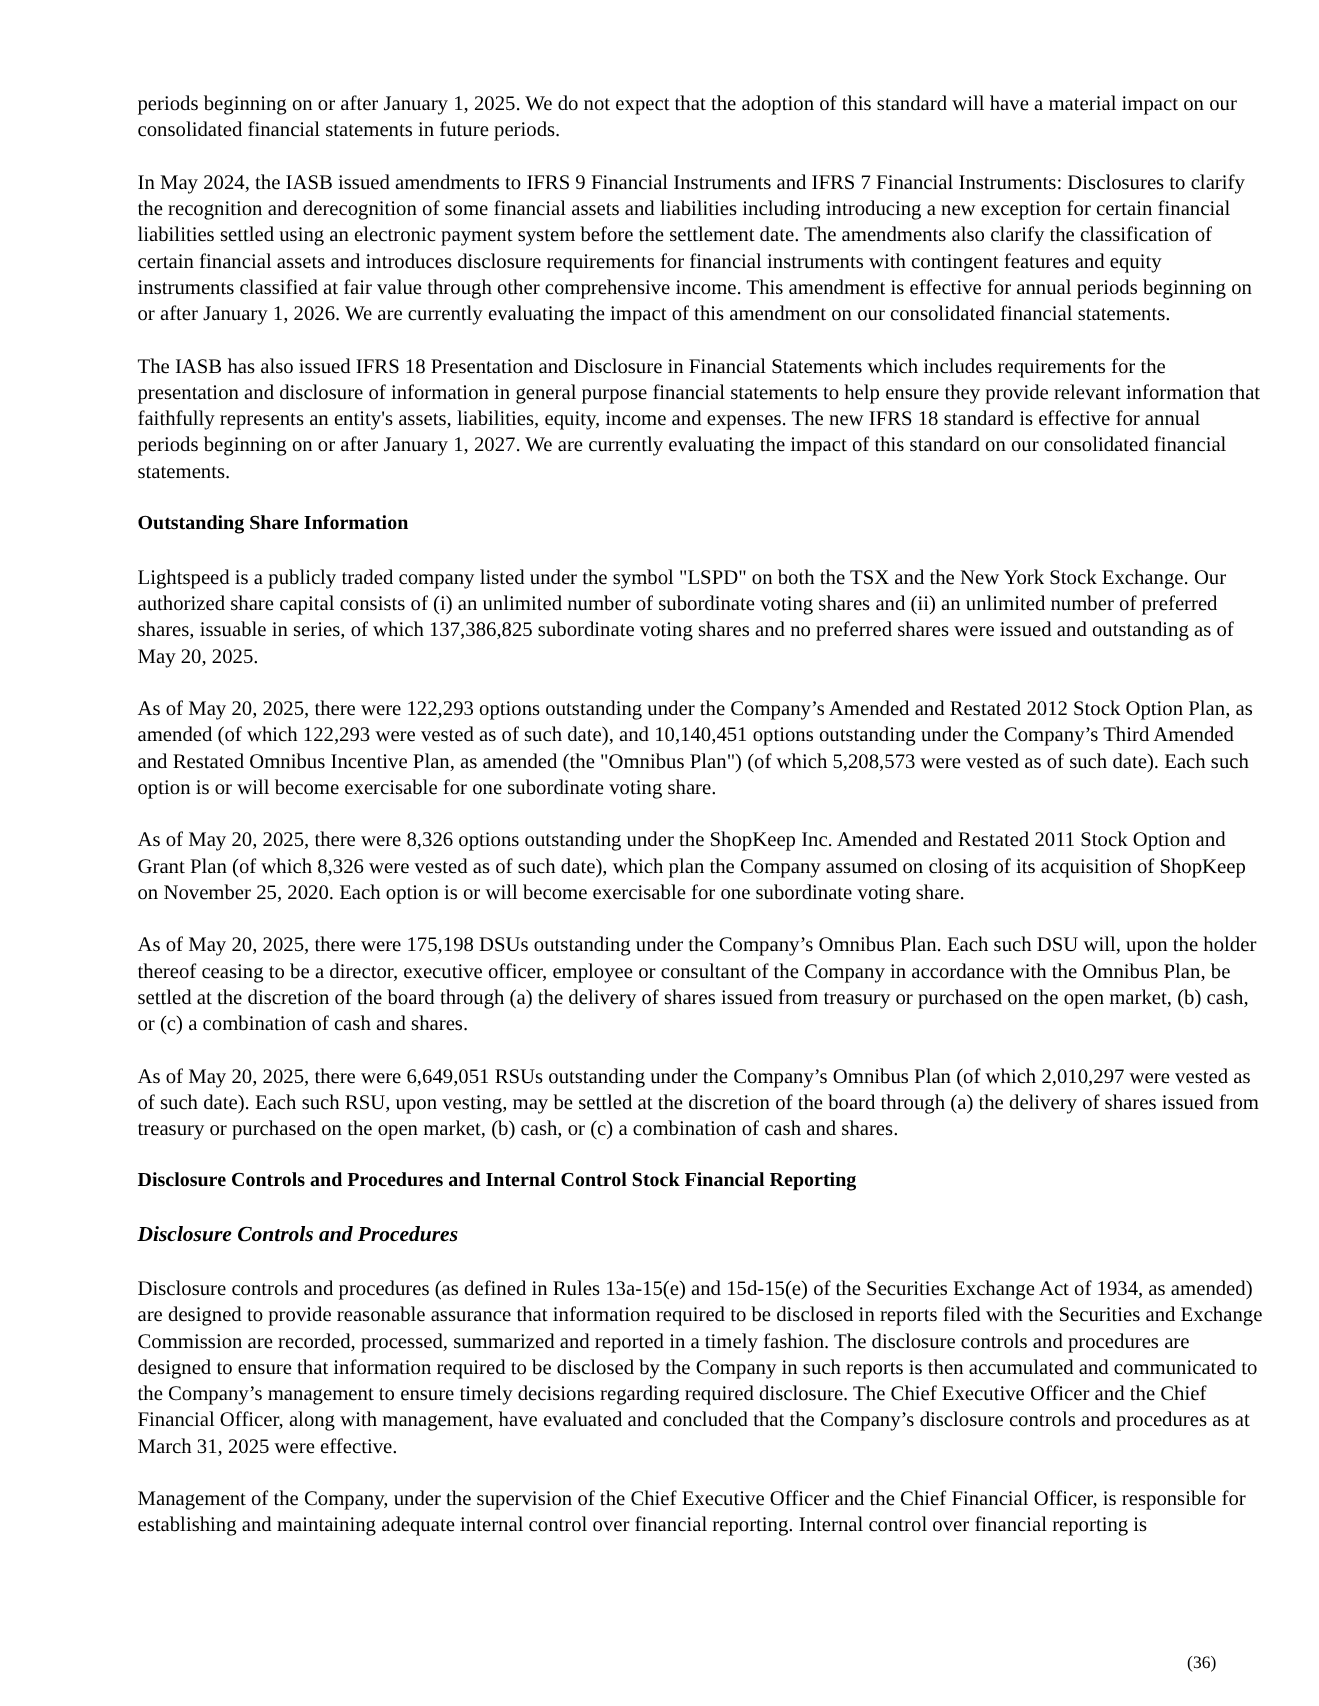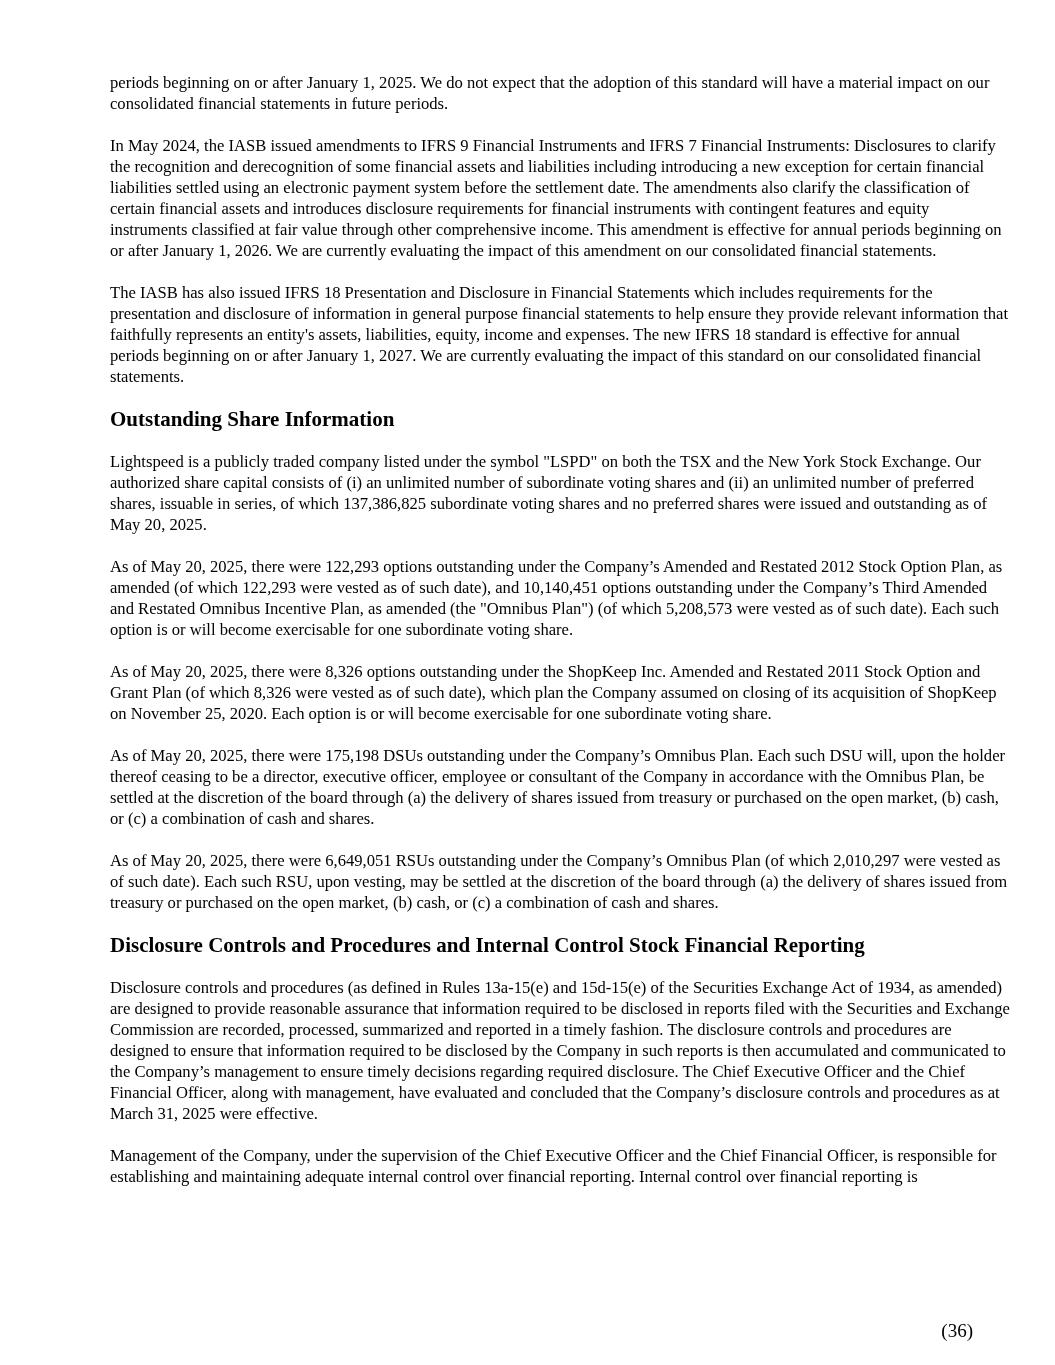--- a/index.html
+++ b/index.html
@@ -29,55 +29,56 @@
     font-size: 16.6px;
     line-height: 21px;
     text-align: left;
     margin-left: 32px;
   }
   p.para {
     margin: 0 0 21px 0;
     padding: 0;
   }
   h2.heading {
-    font-size: 21px;
+    font-size: 16px;
     font-weight: bold;
     font-style: normal;
     line-height: 22px;
     margin: 17px 0 21px 0;
     padding: 0;
   }
   h3.subheading {
     font-size: 17.2px;
     font-weight: bold;
     font-style: italic;
     line-height: 22px;
     margin: 17px 0 21px 0;
     padding: 0;
   }
   .page-number {
     position: absolute;
     top: 1320px;
     right: 82px;
-    font-size: 19px;
+    font-size: 14px;
     line-height: 21px;
   }
 </style>
 </head>
 <body>
 
 <div class="page">
   <main class="content">
     <p class="para">periods beginning on or after January 1, 2025. We do not expect that the adoption of this standard will have a material impact on our consolidated financial statements in future periods.</p>
     <p class="para">In May 2024, the IASB issued amendments to IFRS 9 Financial Instruments and IFRS 7 Financial Instruments: Disclosures to clarify the recognition and derecognition of some financial assets and liabilities including introducing a new exception for certain financial liabilities settled using an electronic payment system before the settlement date. The amendments also clarify the classification of certain financial assets and introduces disclosure requirements for financial instruments with contingent features and equity instruments classified at fair value through other comprehensive income. This amendment is effective for annual periods beginning on or after January 1, 2026. We are currently evaluating the impact of this amendment on our consolidated financial statements.</p>
     <p class="para">The IASB has also issued IFRS 18 Presentation and Disclosure in Financial Statements which includes requirements for the presentation and disclosure of information in general purpose financial statements to help ensure they provide relevant information that faithfully represents an entity's assets, liabilities, equity, income and expenses. The new IFRS 18 standard is effective for annual periods beginning on or after January 1, 2027. We are currently evaluating the impact of this standard on our consolidated financial statements.</p>
     <h2 class="heading">Outstanding Share Information</h2>
     <p class="para">Lightspeed is a publicly traded company listed under the symbol "LSPD" on both the TSX and the New York Stock Exchange. Our authorized share capital consists of (i) an unlimited number of subordinate voting shares and (ii) an unlimited number of preferred shares, issuable in series, of which 137,386,825 subordinate voting shares and no preferred shares were issued and outstanding as of May 20, 2025.</p>
     <p class="para">As of May 20, 2025, there were 122,293 options outstanding under the Company’s Amended and Restated 2012 Stock Option Plan, as amended (of which 122,293 were vested as of such date), and 10,140,451 options outstanding under the Company’s Third Amended and Restated Omnibus Incentive Plan, as amended (the "Omnibus Plan") (of which 5,208,573 were vested as of such date). Each such option is or will become exercisable for one subordinate voting share.</p>
     <p class="para">As of May 20, 2025, there were 8,326 options outstanding under the ShopKeep Inc. Amended and Restated 2011 Stock Option and Grant Plan (of which 8,326 were vested as of such date), which plan the Company assumed on closing of its acquisition of ShopKeep on November 25, 2020. Each option is or will become exercisable for one subordinate voting share.</p>
     <p class="para">As of May 20, 2025, there were 175,198 DSUs outstanding under the Company’s Omnibus Plan. Each such DSU will, upon the holder thereof ceasing to be a director, executive officer, employee or consultant of the Company in accordance with the Omnibus Plan, be settled at the discretion of the board through (a) the delivery of shares issued from treasury or purchased on the open market, (b) cash, or (c) a combination of cash and shares.</p>
     <p class="para">As of May 20, 2025, there were 6,649,051 RSUs outstanding under the Company’s Omnibus Plan (of which 2,010,297 were vested as of such date). Each such RSU, upon vesting, may be settled at the discretion of the board through (a) the delivery of shares issued from treasury or purchased on the open market, (b) cash, or (c) a combination of cash and shares.</p>
     <h2 class="heading">Disclosure Controls and Procedures and Internal Control Stock Financial Reporting</h2>
+    <h3 class="subheading">Disclosure Controls and Procedures</h3>
     <p class="para">Disclosure controls and procedures (as defined in Rules 13a-15(e) and 15d-15(e) of the Securities Exchange Act of 1934, as amended) are designed to provide reasonable assurance that information required to be disclosed in reports filed with the Securities and Exchange Commission are recorded, processed, summarized and reported in a timely fashion. The disclosure controls and procedures are designed to ensure that information required to be disclosed by the Company in such reports is then accumulated and communicated to the Company’s management to ensure timely decisions regarding required disclosure. The Chief Executive Officer and the Chief Financial Officer, along with management, have evaluated and concluded that the Company’s disclosure controls and procedures as at March 31, 2025 were effective.</p>
     <p class="para">Management of the Company, under the supervision of the Chief Executive Officer and the Chief Financial Officer, is responsible for establishing and maintaining adequate internal control over financial reporting. Internal control over financial reporting is</p>
   </main>
   <span class="page-number">(36)</span>
 </div>
 
 </body></html>

